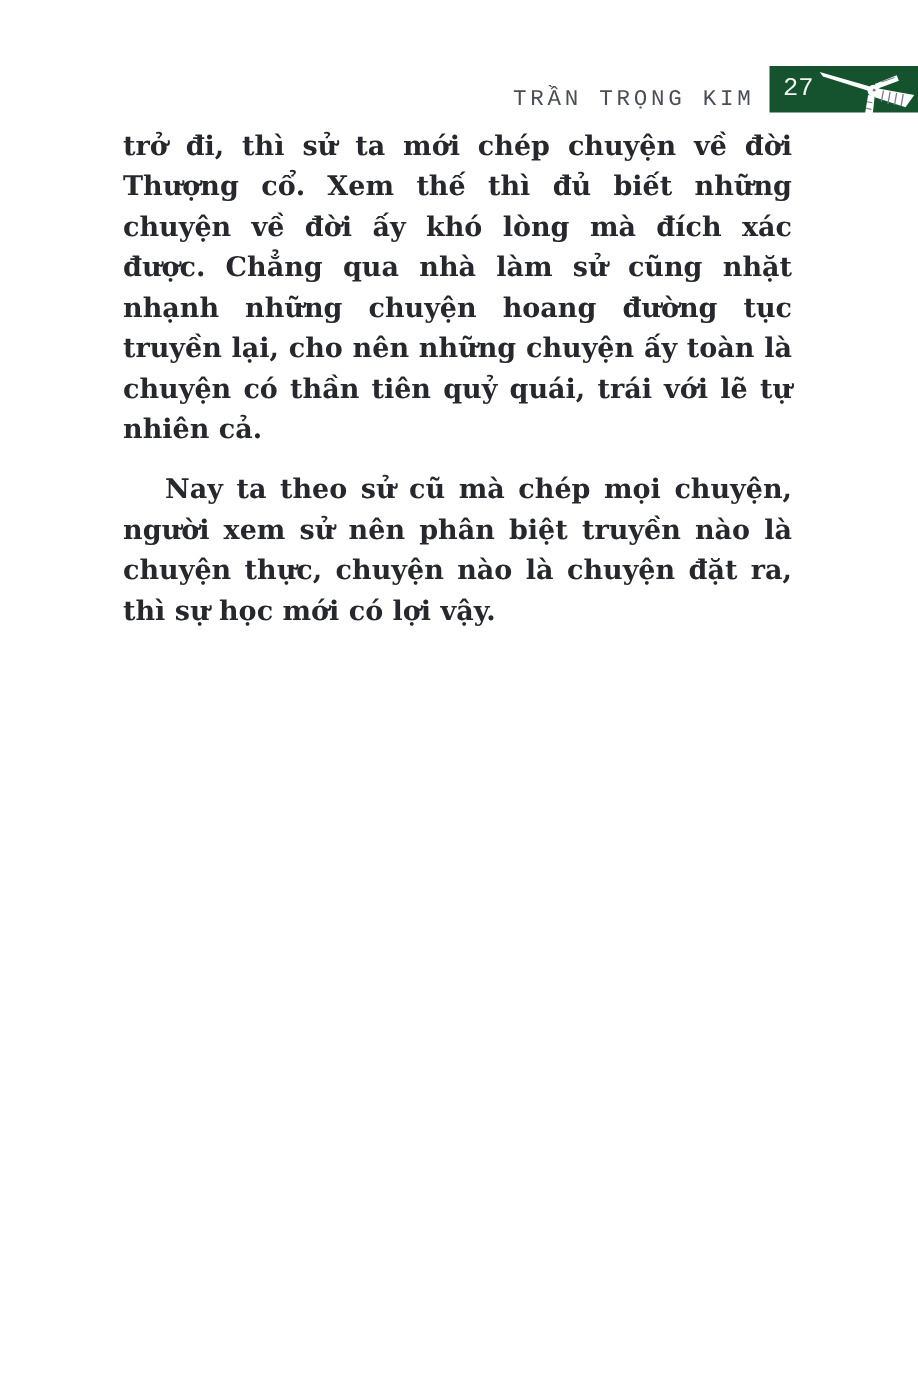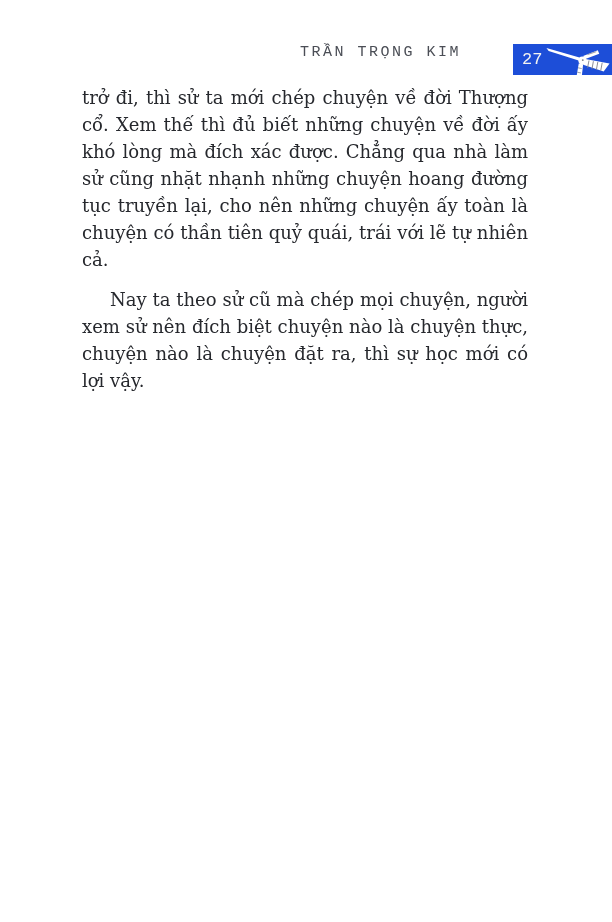--- a/index.html
+++ b/index.html
@@ -12,34 +12,33 @@
   }
   .page { position: absolute; inset: 0; background: #ffffff; }
 
   
   .header-row {
     position: absolute;
     top: 44px; left: 16px; right: 0;
     height: 31px;
     display: flex;
     justify-content: flex-end;
-    align-items: flex-start;
-    gap: 42px;
+    align-items: flex-end;
   }
   .author-name {
     font-family: "Liberation Mono", "DejaVu Sans Mono", monospace;
     font-size: 15px;
     letter-spacing: 2.5px;
     color: #4b4e56;
     margin-right: 10px;
     white-space: nowrap;
   }
   .page-bar {
     width: 99px; height: 31px;
-    background: #1d4ed8;
+    background: #14532d;
     position: relative;
     display: flex;
     align-items: center;
     flex: 0 0 auto;
   }
   .page-num {
     font-family: "Liberation Mono", "DejaVu Sans Mono", monospace;
     font-size: 17px;
     color: #f3f3f1;
     padding-left: 9px;
@@ -56,21 +55,21 @@
   .content {
     position: absolute;
     top: 84px;
     left: 82px;
     width: 462px;
     font-size: 18px;
     line-height: 27px;
     color: #26282d;
     text-align: justify;
   }
-  .content p { margin: 0 16px 13px 0; }
+  .content p { margin: 0 16px 13px 0; font-weight: bold; }
   .content p.indent { text-indent: 28px; }
 </style>
 </head>
 <body>
 
 <div class="page">
 
   <div class="header-row">
     <span class="author-name">TRẦN TRỌNG KIM</span>
     <div class="page-bar">
@@ -89,16 +88,16 @@
         <path d="M60 30 L58 40 M66 31 L64 42 M72 32 L70 43 M78 33 L76 44" stroke="#7b7e86" stroke-width="1.2"></path>
 
         <path d="M46 34 L43 52 L50 53 L52 35 Z" fill="#ffffff"></path>
         <path d="M45 40 L50 41 M44 46 L49 47" stroke="#7b7e86" stroke-width="1"></path>
       </svg>
     </div>
   </div>
 
   <div class="content">
     <p>trở đi, thì sử ta mới chép chuyện về đời Thượng cổ. Xem thế thì đủ biết những chuyện về đời ấy khó lòng mà đích xác được. Chẳng qua nhà làm sử cũng nhặt nhạnh những chuyện hoang đường tục truyền lại, cho nên những chuyện ấy toàn là chuyện có thần tiên quỷ quái, trái với lẽ tự nhiên cả.</p>
-    <p class="indent">Nay ta theo sử cũ mà chép mọi chuyện, người xem sử nên đích biệt chuyện nào là chuyện thực, chuyện nào là chuyện đặt ra, thì sự học mới có lợi vậy.</p>
+    <p class="indent">Nay ta theo sử cũ mà chép mọi chuyện, người xem sử nên phân biệt truyền nào là chuyện thực, chuyện nào là chuyện đặt ra, thì sự học mới có lợi vậy.</p>
   </div>
 
 </div>
 
 </body></html>

